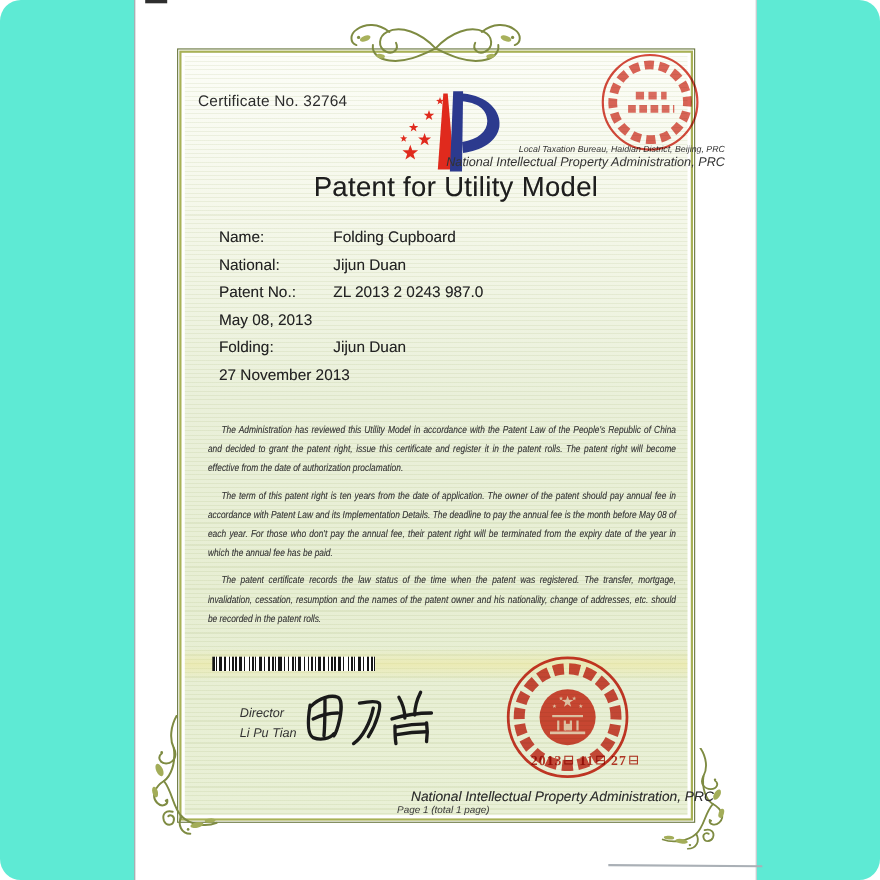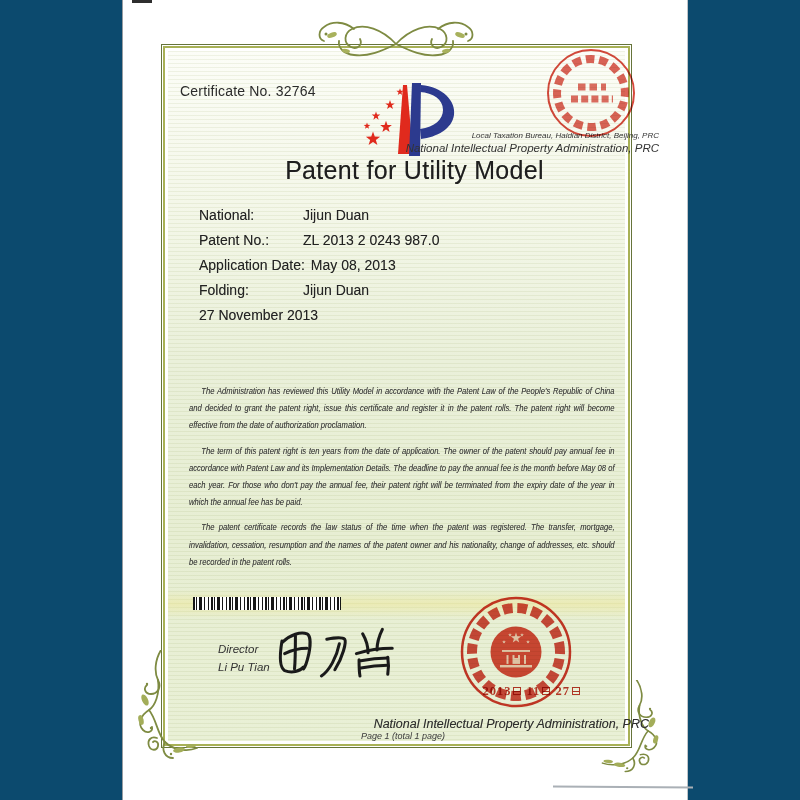--- a/index.html
+++ b/index.html
@@ -1,18 +1,18 @@
 <!DOCTYPE html>
 <html><head>
 <meta charset="utf-8">
 <style>
   * { margin:0; padding:0; box-sizing:border-box; }
   html,body { background:#ffffff; }
   body { font-family:"Liberation Sans", sans-serif; }
-  .stage { position:relative; width:800px; height:800px; background:#0c4a6e; overflow:hidden; }
+  .stage { position:relative; width:800px; height:800px; background:#5eead4; overflow:hidden;border-radius:19px; }
 
   
   .page { position:absolute; left:122px; top:0; width:566px; height:800px; background:#fff;
           border-left:1px solid #979ca1; border-right:1px solid #bfc4c8; }
   .scan-artifact-top { position:absolute; left:9px; top:0; width:20px; height:3px; background:#2e2e2e; }
   .scan-edge-bottom { position:absolute; left:430px; top:786px; width:140px; height:2px; background:#aab0b6; transform:rotate(.4deg); }
 
   
   .frame { position:absolute; left:38px; top:44px; width:471px; height:704px; border:1px solid #66743a; z-index:1; }
   .frame-inner { position:absolute; inset:1px; border:2.5px solid #a8b156; }
@@ -147,29 +147,32 @@
 
     <div class="hdr-lines">
       <div class="hdr-tax">Local Taxation Bureau, Haidian District, Beijing, PRC</div>
       <div class="hdr-agency">National Intellectual Property Administration, PRC</div>
     </div>
 
     <div class="title">Patent for Utility Model</div>
 
     <div class="fields">
       <div class="frow">
+        <span class="f-label">Name:</span>
+        <span class="f-value">Folding Cupboard</span>
+      </div>
+      <div class="frow">
         <span class="f-label">National:</span>
         <span class="f-value">Jijun Duan</span>
       </div>
       <div class="frow">
         <span class="f-label">Patent No.:</span>
         <span class="f-value">ZL 2013 2 0243 987.0</span>
       </div>
       <div class="frow auto">
-        <span class="f-label">Application Date:</span>
         <span class="f-value">May 08, 2013</span>
       </div>
       <div class="frow">
         <span class="f-label">Folding:</span>
         <span class="f-value">Jijun Duan</span>
       </div>
       <div class="frow auto">
         <span class="f-value">27 November 2013</span>
       </div>
     </div>

